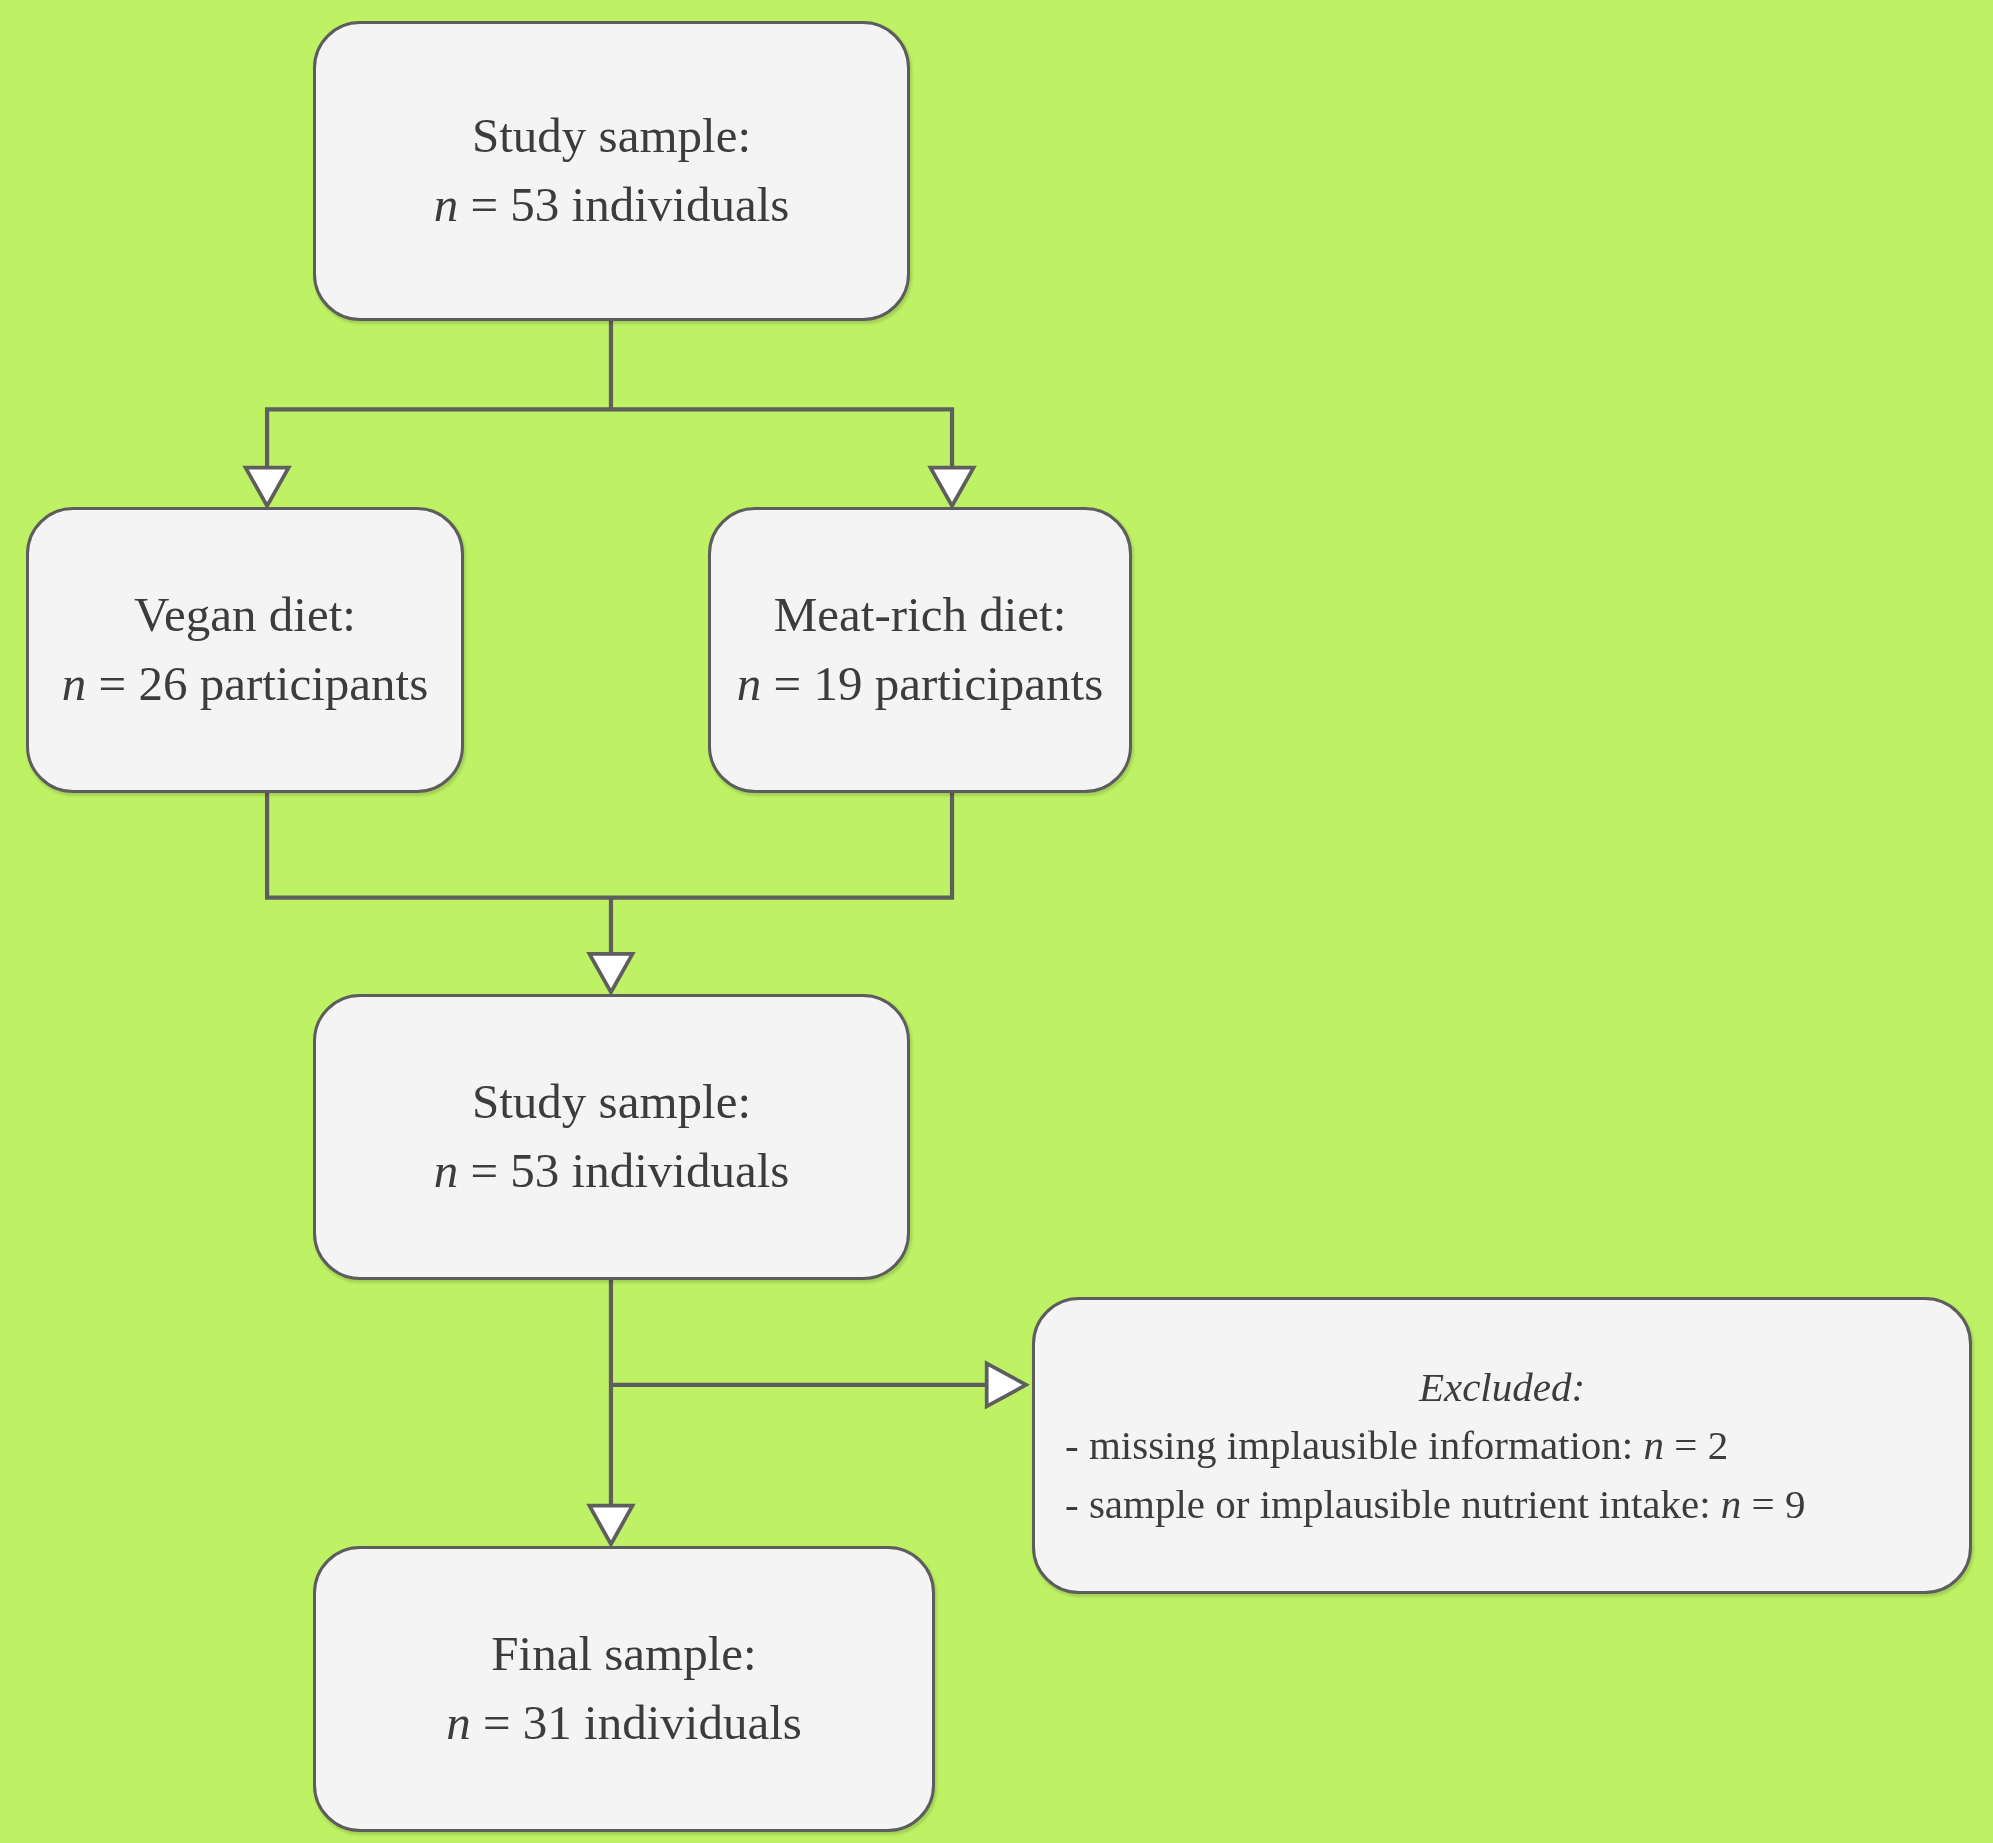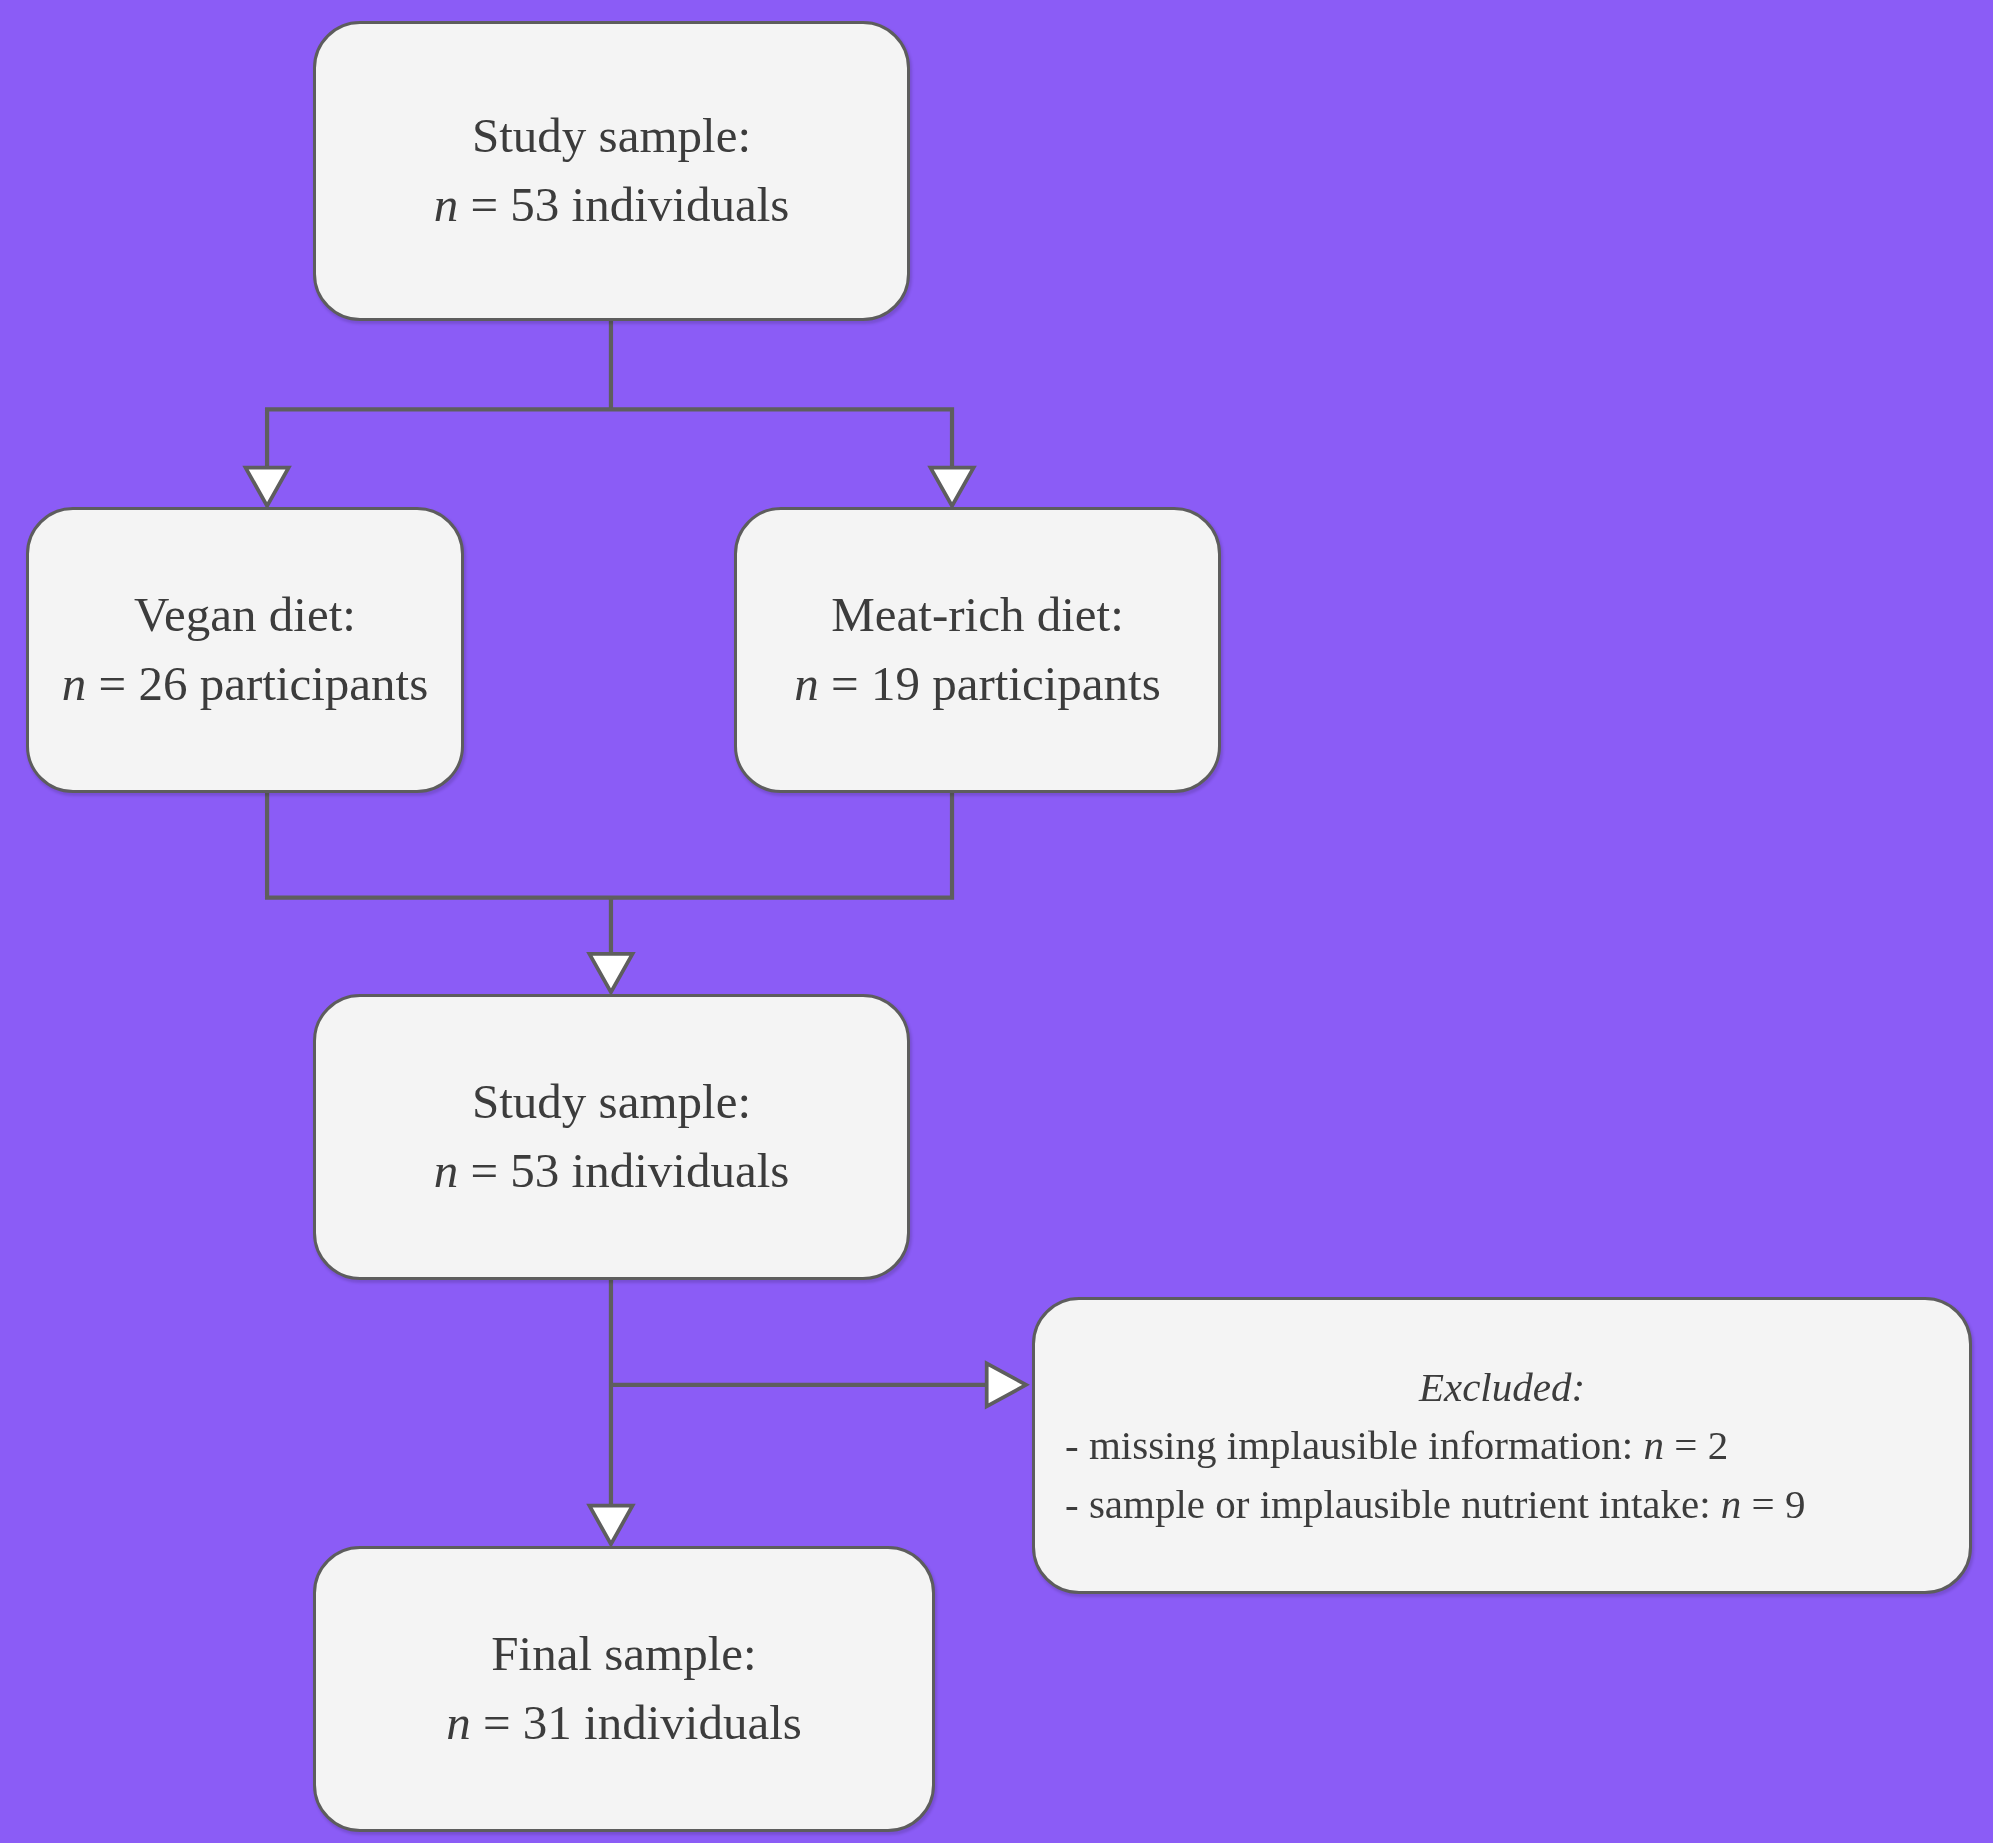--- a/index.html
+++ b/index.html
@@ -4,21 +4,21 @@
 <style>
   html, body {
     margin: 0;
     padding: 0;
     background: #ffffff;
   }
   #canvas {
     position: relative;
     width: 1994px;
     height: 1844px;
-    background: #8b5cf6;
+    background: #bef264;
     overflow: hidden;
     font-family: "Liberation Serif", "DejaVu Serif", serif;
   }
   #connectors {
     position: absolute;
     left: 0;
     top: 0;
   }
   .edge {
     fill: none;
@@ -45,21 +45,21 @@
     text-align: center;
     color: #3c3c3c;
     font-size: 49px;
     line-height: 1.4;
   }
   .nvar {
     font-style: italic;
   }
   #box-top    { left: 313px;  top: 20.6px;   width: 597px;  height: 300px; }
   #box-vegan  { left: 26px;   top: 507px;  width: 438px;  height: 286px; }
-  #box-meat   { left: 708px;  top: 507px;  width: 487px;  height: 286px; margin-left: 26px; }
+  #box-meat   { left: 708px;  top: 507px;  width: 424px;  height: 286px; }
   #box-sample2{ left: 313px;  top: 994px; width: 597px;  height: 286px; }
   #box-final  { left: 313px;  top: 1546px; width: 622px;  height: 286px; }
   #box-excluded {
     left: 1032px;
     top: 1297px;
     width: 940px;
     height: 297px;
     font-size: 41px;
     line-height: 1.43;
     align-items: stretch;

